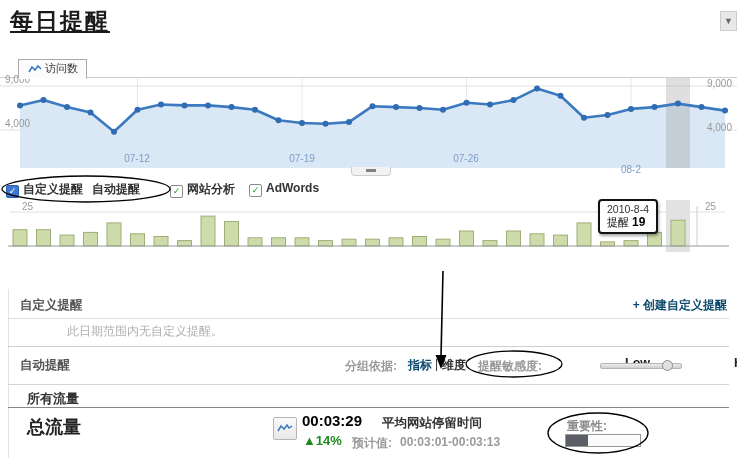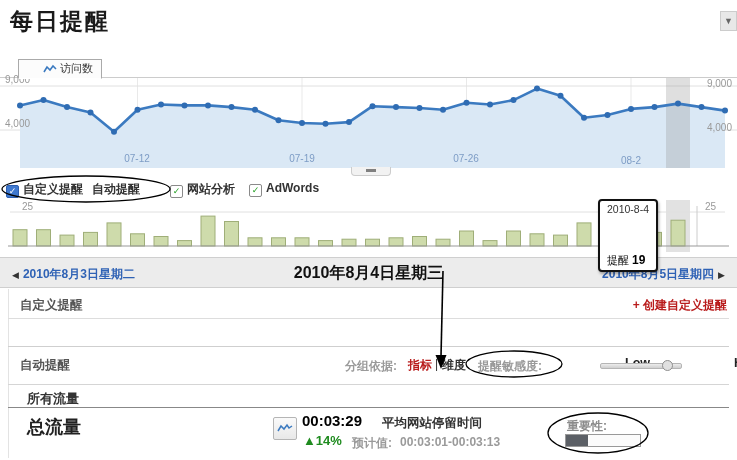--- a/index.html
+++ b/index.html
@@ -1,25 +1,25 @@
 <!DOCTYPE html>
 <html><head>
 <meta charset="utf-8">
 <style>
   html,body{margin:0;padding:0;background:#fff;}
   #app{position:relative;width:737px;height:460px;background:#fff;overflow:hidden;
        font-family:"Liberation Sans","DejaVu Sans",sans-serif;color:#333;}
   .abs{position:absolute;}
   
-  .title{left:10px;top:6px;font-size:23px;font-weight:bold;color:#1a1a1a;letter-spacing:2px;}
+  .title{left:10px;top:6px;font-size:23px;font-weight:bold;color:#1a1a1a;letter-spacing:2px;text-decoration:underline;}
   .daterange{right:16px;top:10px;font-size:17px;color:#222;cursor:pointer;}
   .dd-btn{position:absolute;right:0;top:11px;width:15px;height:18px;background:#e8e8e8;border:1px solid #ccc;
           font-size:9px;color:#666;text-align:center;line-height:18px;cursor:pointer;}
   
-  .tab{left:18px;top:59px;height:17px;padding:1px 8px 0 24px;border:1px solid #aaa;border-bottom:1px solid #fff;
+  .tab{left:18px;top:59px;height:17px;padding:1px 8px 0 9px;border:1px solid #aaa;border-bottom:1px solid #fff;
        background:#fcfcfc;font-size:11px;color:#333;z-index:3;cursor:pointer;}
   .tab svg{vertical-align:-2px;margin-right:3px;}
   .chartline{left:0;top:77px;width:737px;height:1px;background:#ccc;}
   
   #linechart{left:0;top:78px;width:737px;height:90px;}
   #barchart{left:0;top:200px;width:737px;height:52px;}
   .ylab{font-size:10px;color:#999;text-align:center;}
   .xlab{width:40px;text-align:center;font-size:10px;color:#7d9cc5;}
   .handle{left:351px;top:167px;width:38px;height:8px;background:#f2f2f2;border:1px solid #ccc;border-top:none;
           border-radius:0 0 4px 4px;cursor:pointer;z-index:3;}
@@ -27,31 +27,31 @@
   
   .chk{top:181px;font-size:12px;font-weight:bold;color:#333;cursor:pointer;white-space:nowrap;}
   .box{display:inline-block;width:11px;height:11px;line-height:11px;font-size:9px;text-align:center;
        border-radius:2px;margin-right:4px;vertical-align:-1px;}
   .box.blue{background:#3e78cf;border:1px solid #2c5eb0;color:#fff;}
   .box.green{background:#fff;border:1px solid #8a8a8a;color:#1f9e1f;font-weight:bold;}
   
   .gtooltip{left:598px;top:199px;background:#fff;border:2px solid #111;border-radius:4px;padding:2px 7px;
             box-shadow:1px 2px 3px rgba(0,0,0,.35);z-index:6;text-align:left;}
   .tt-date{font-size:10.5px;color:#333;}
-  .tt-val{font-size:11px;color:#000;margin-top:38px;}
+  .tt-val{font-size:11px;color:#000;}
   .tt-val b{font-size:12px;}
   
   .daynav{left:0;top:257px;width:737px;height:31px;background:#ececec;border-top:1px solid #cfcfcf;
           border-bottom:1px solid #cfcfcf;box-sizing:border-box;}
   .navlink{position:absolute;top:8px;font-size:12px;font-weight:bold;color:#2f62b5;text-decoration:none;cursor:pointer;}
   .navlink .arr{color:#333;font-size:9px;margin:0 4px;}
   .navcur{position:absolute;top:5px;left:0;width:737px;text-align:center;font-size:16px;font-weight:bold;color:#111;}
   
   .seclabel{font-size:12.5px;font-weight:bold;color:#555;}
-  .bluelink{font-size:12px;font-weight:bold;color:#b91c1c;text-decoration:none;cursor:pointer;}
+  .bluelink{font-size:12px;font-weight:bold;color:#0c4a6e;text-decoration:none;cursor:pointer;}
   .gray{color:#9a9a9a;font-size:12px;font-weight:bold;}
   .hr{height:1px;background:#ddd;}
   .vline{width:1px;background:#e3e3e3;}
   .slider-track{left:600px;top:363px;width:80px;height:4px;border:1px solid #b5b5b5;border-radius:2px;
                 background:linear-gradient(#ececec,#cfcfcf);cursor:pointer;}
   .slider-handle{position:absolute;top:-4px;width:9px;height:9px;border-radius:50%;background:#e0e0e0;
                  border:1px solid #8f8f8f;margin-left:-5px;cursor:pointer;}
   .lohi{font-size:12.5px;font-weight:bold;color:#222;margin-left:48px;}
   .sparkbtn{left:273px;top:417px;width:22px;height:21px;border:1px solid #b5b5b5;border-radius:2px;
             background:linear-gradient(#fafafa,#e8e8e8);cursor:pointer;text-align:center;}
@@ -120,21 +120,21 @@
       </svg></div>
 
   <div class="abs ylab" style="left:5px;top:74px">9,000</div>
   <div class="abs ylab" style="right:5px;top:78px">9,000</div>
   <div class="abs ylab" style="left:5px;top:118px">4,000</div>
   <div class="abs ylab" style="right:5px;top:122px">4,000</div>
 
   <div class="abs xlab" style="left:117px;top:153px">07-12</div>
   <div class="abs xlab" style="left:282px;top:153px">07-19</div>
   <div class="abs xlab" style="left:446px;top:153px">07-26</div>
-  <div class="abs xlab" style="left:611px;top:155px">08-2</div>
+  <div class="abs xlab" style="left:611px;top:164px">08-2</div>
   <div class="abs handle">
       <div></div>
     </div>
 
   <label class="abs chk" style="left:6px">
     <span class="box blue">✓</span><span>自定义提醒</span>
   </label>
   <label class="abs chk" style="left:92px">
     <span>自动提醒</span>
   </label>
@@ -180,30 +180,26 @@
         <rect x="671" y="20.2" width="14" height="25.8" fill="#cedbab" stroke="#9fae78"></rect>
         <line x1="8" y1="46" x2="729" y2="46" stroke="#999"></line>
       </svg></div>
   <div class="abs ylab" style="left:22px;top:201px">25</div>
   <div class="abs ylab" style="left:705px;top:201px">25</div>
   <div class="abs gtooltip">
     <div class="tt-date">2010-8-4</div>
     <div class="tt-val"><span>提醒</span> <b>19</b></div>
   </div>
 
-  <div class="abs daynav">
-    <a class="navlink" style="left:8px"><span class="arr">◀</span><span>2010年8月3日星期二</span></a>
-    <div class="navcur">2010年8月4日星期三</div>
-    <a class="navlink" style="right:8px"><span>2010年8月5日星期四</span><span class="arr">▶</span></a>
-  </div>
 
   <div class="abs vline" style="left:8px;top:289px;height:169px"></div>
   <div class="abs seclabel" style="left:20px;top:297px">自定义提醒</div>
   <a class="abs bluelink" style="right:10px;top:297px">+ 创建自定义提醒</a>
   <div class="abs hr" style="left:8px;top:318px;width:721px"></div>
+  <div class="abs" style="left:67px;top:323px;font-size:12px;color:#b0b0b0">此日期范围内无自定义提醒。</div>
   <div class="abs hr" style="left:8px;top:346px;width:721px;background:#cfcfcf"></div>
 
   <div class="abs seclabel" style="left:20px;top:357px">自动提醒</div>
   <span class="abs gray" style="left:345px;top:358px">分组依据:</span>
   <a class="abs bluelink" style="left:408px;top:357px">指标</a>
   <span class="abs" style="left:435px;top:357px;font-size:12px;color:#333">|</span>
   <a class="abs" style="left:442px;top:357px;font-size:12px;font-weight:bold;color:#333;cursor:pointer">维度</a>
   <span class="abs gray" style="left:478px;top:358px">提醒敏感度:</span>
   <span class="abs lohi" style="left:577px;top:356px">Low</span>
   <div class="abs slider-track">

